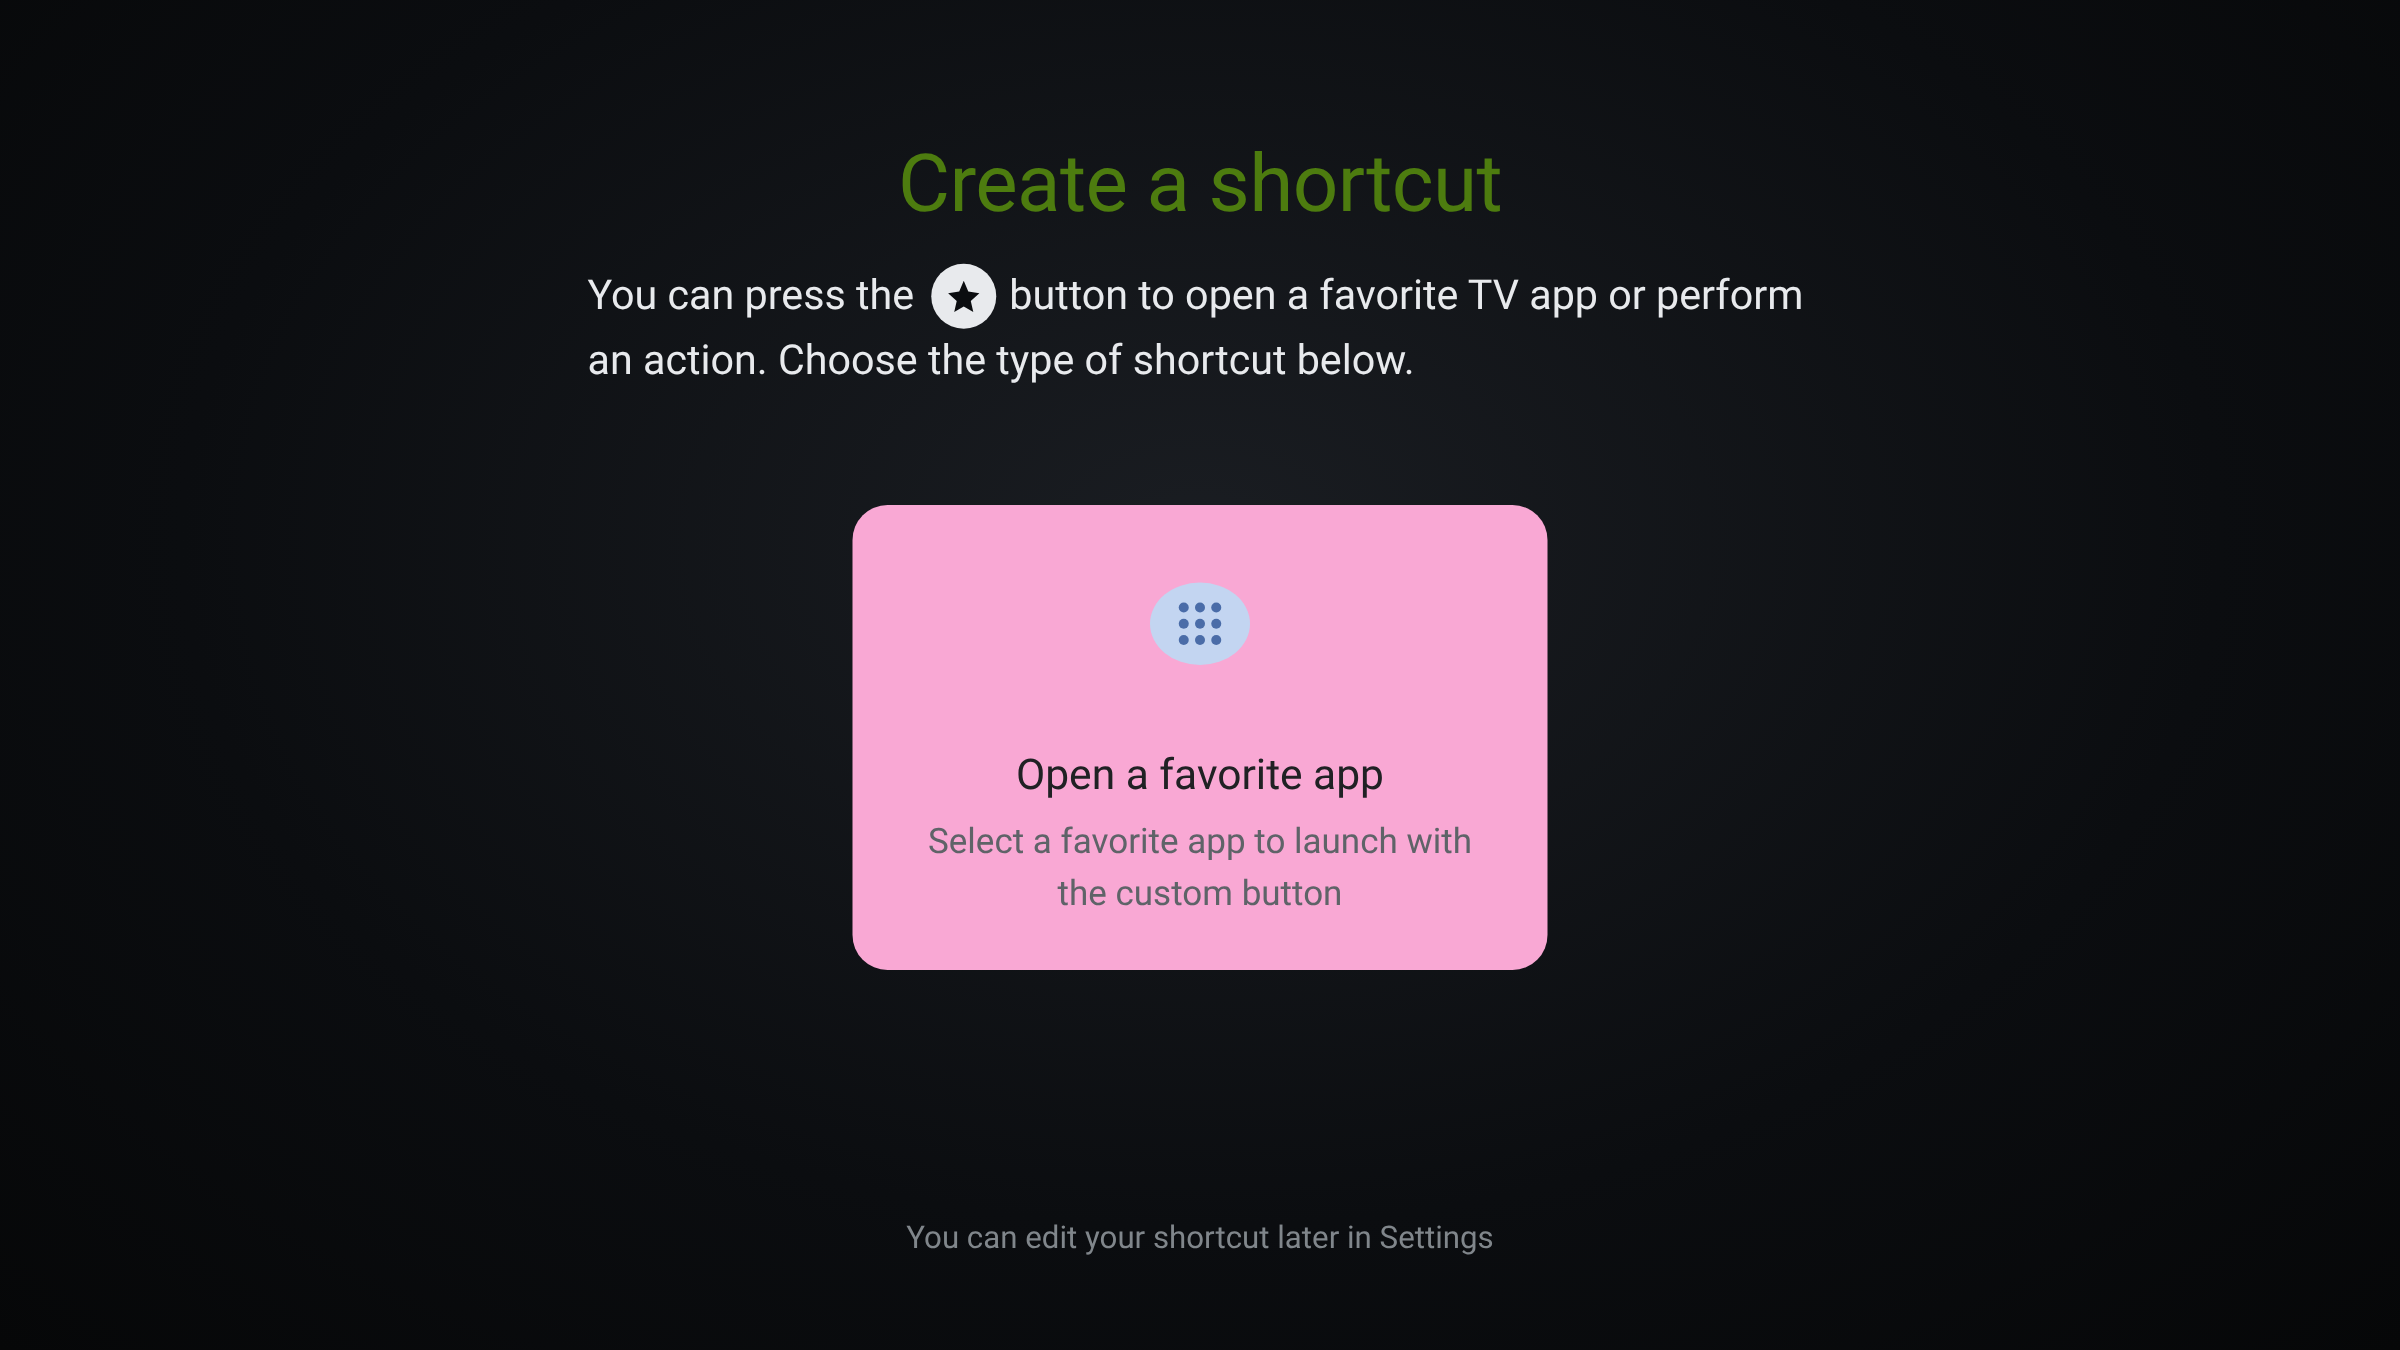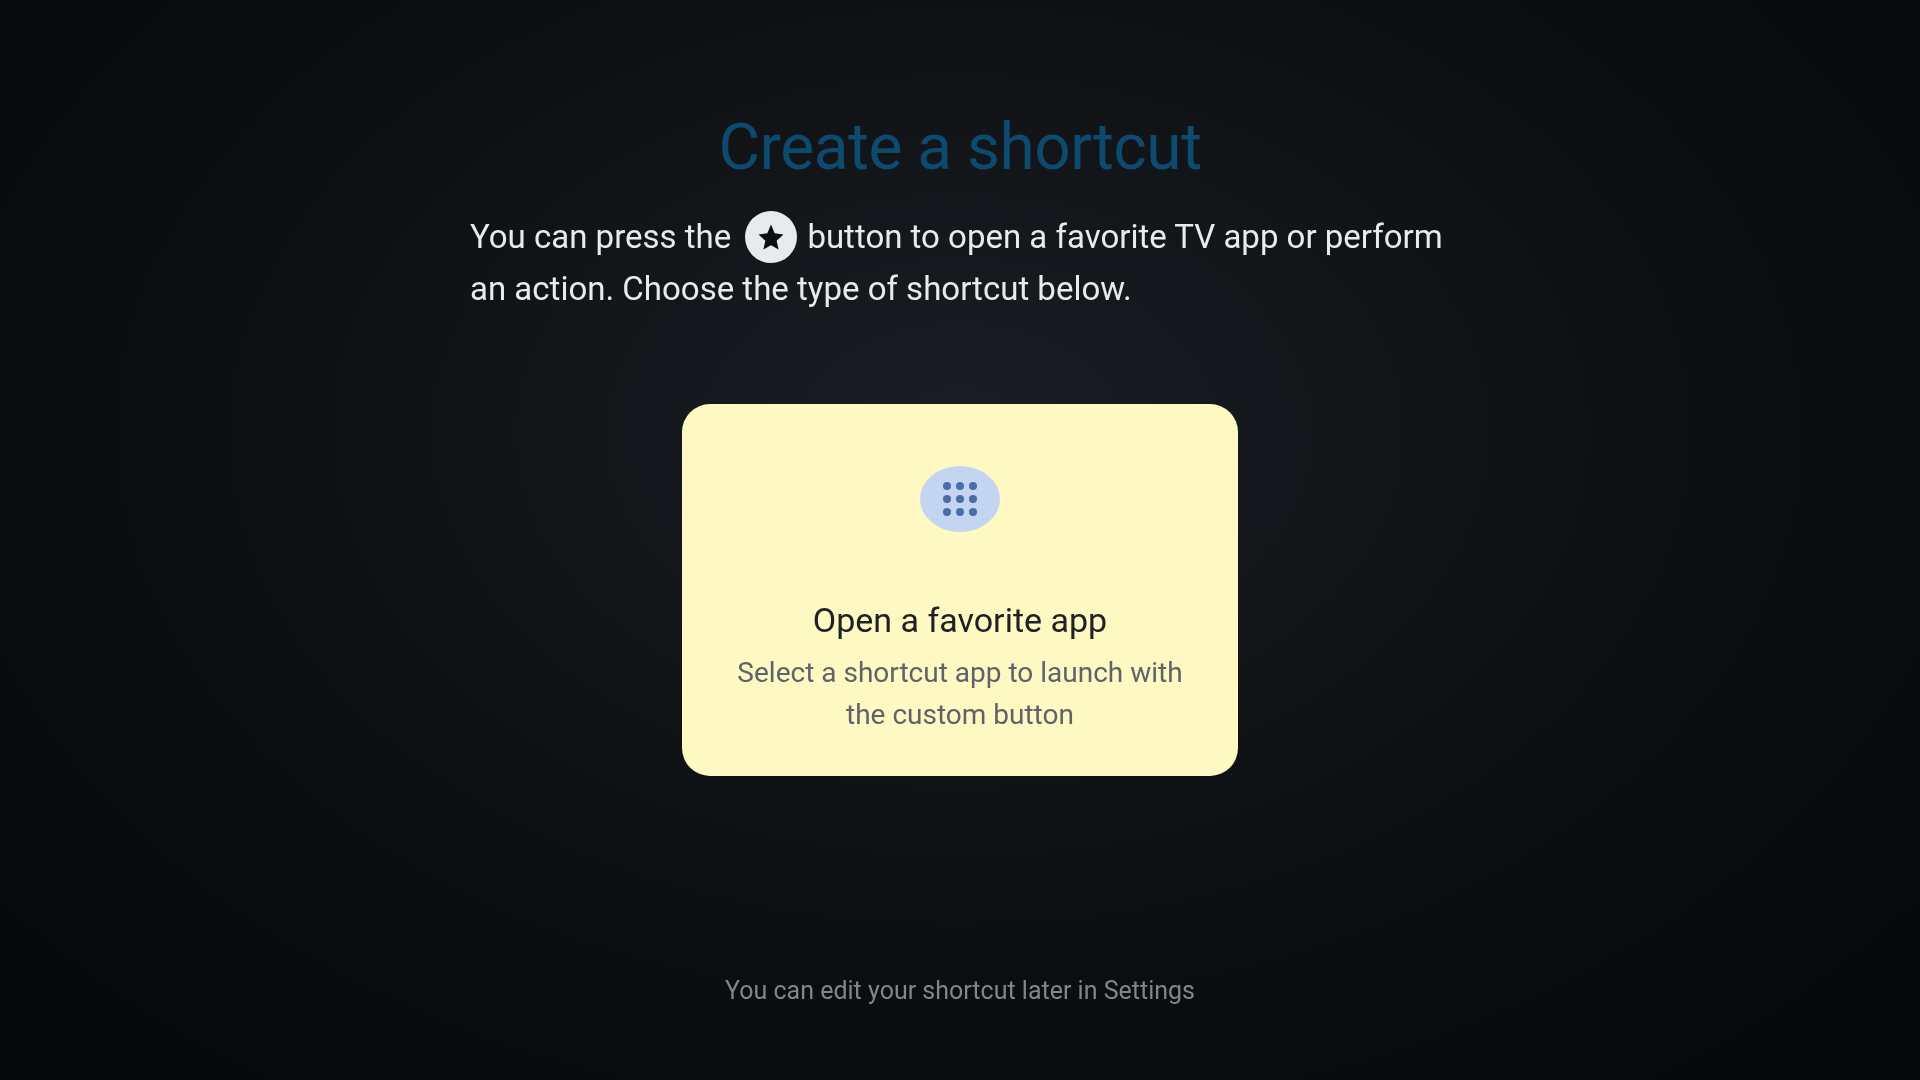--- a/index.html
+++ b/index.html
@@ -17,21 +17,21 @@
       display: flex;
       flex-direction: column;
       align-items: center;
       overflow: hidden;
     }
     
     .page-title {
       font-size: 64px;
       font-weight: 400;
       margin-top: 110px;
-      color: #0c4a6e;
+      color: #4d7c0f;
       letter-spacing: -0.5px;
     }
     
     .subtitle-wrapper {
       max-width: 980px;
       margin-top: 26px;
     }
     
     .subtitle-wrapper span {
       font-size: 33px;
@@ -69,21 +69,21 @@
       width: 556px;
       height: 372px;
       border-radius: 28px;
       display: flex;
       flex-direction: column;
       align-items: center;
       padding: 62px 40px 40px 40px;
     }
     
     .card-selected {
-      background: #fef9c3;
+      background: #f9a8d4;
     }
     
     .card-unselected {
       background: #2a2c31;
     }
     
     .card-icon-circle {
       width: 80px;
       height: 80px;
       border-radius: 50%;
@@ -185,19 +185,19 @@
           <div class="dot"></div>
         <div class="dot"></div>
           <div class="dot"></div>
           <div class="dot"></div>
         <div class="dot"></div>
           <div class="dot"></div>
           <div class="dot"></div>
       </div>
     </div>
     <div class="card-title">Open a favorite app</div>
-    <div class="card-description">Select a shortcut app to launch with the custom button</div>
+    <div class="card-description">Select a favorite app to launch with the custom button</div>
   </div>
 
 
 </div>
 
 <div class="footer-note">You can edit your shortcut later in Settings</div>
 
 </body></html>

